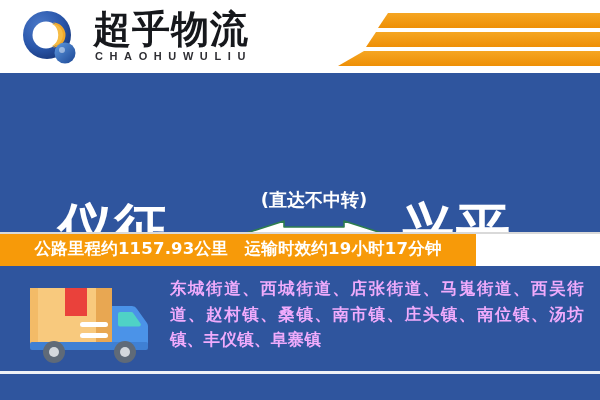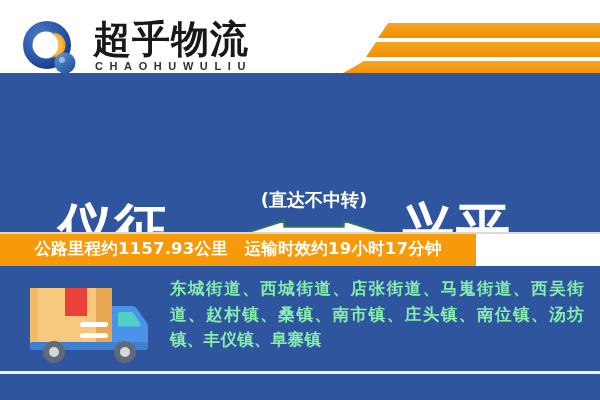--- a/index.html
+++ b/index.html
@@ -13,21 +13,21 @@
     height: 400px;
     overflow: hidden;
     background: #ffffff;
     font-family: "Liberation Sans", "DejaVu Sans", sans-serif;
     -webkit-font-smoothing: antialiased;
   }
 
   
   .header {
     position: absolute;
-    left: 0; top: 10px;
+    left: 0; top: 0;
     width: 600px; height: 73px;
     background: #ffffff;
     border-radius: 31px;
   }
   .logo-mark {
     position: absolute;
     left: 22px; top: 10px;
     width: 56px; height: 56px;
   }
   .logo-mark svg { display: block; }
@@ -158,21 +158,21 @@
   }
   .truck svg { display: block; }
 
   .areas {
     position: absolute;
     left: 170px; top: 10px;
     width: 414px;
     font-family: "DejaVu Sans", "Liberation Sans", sans-serif;
     font-size: 16.5px;
     font-weight: bold;
-    color: #86efac;
+    color: #f0abfc;
     line-height: 25.5px;
     letter-spacing: 0.3px;
     text-align: justify;
   }
 </style>
 </head>
 <body>
 
 <div id="banner">
 

